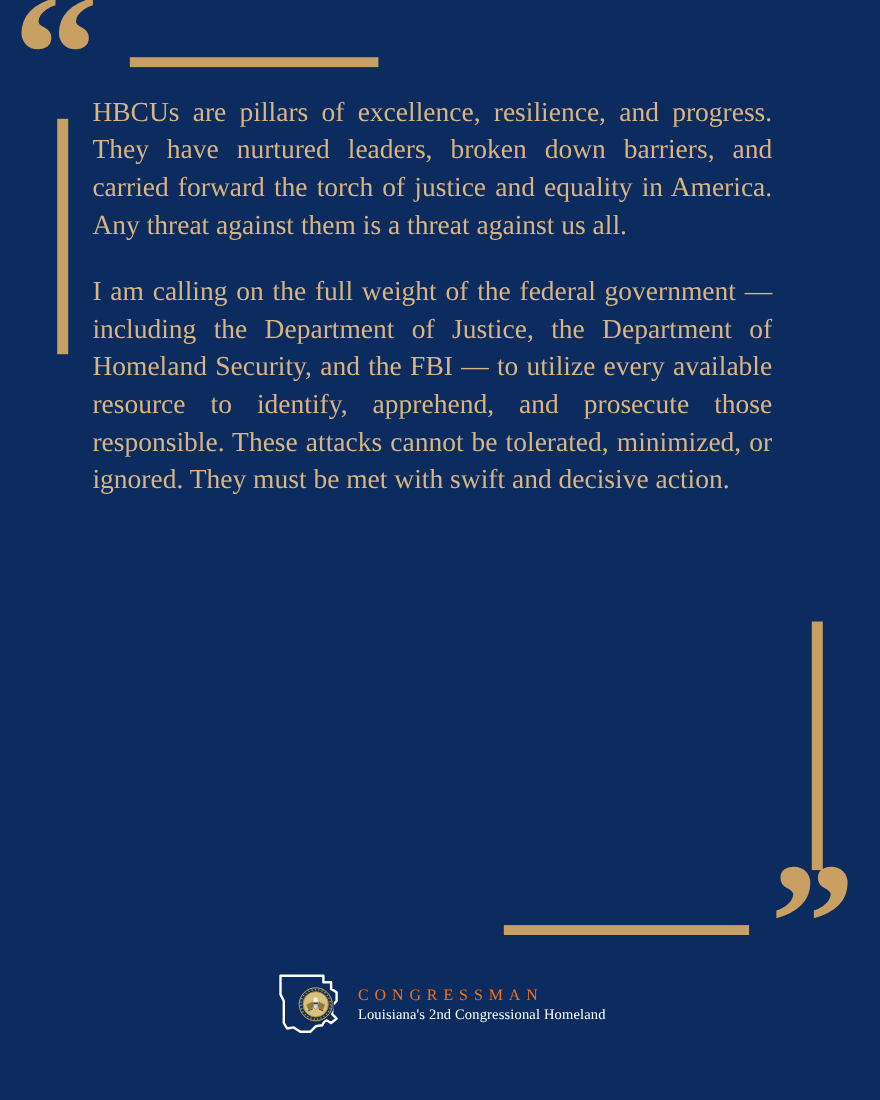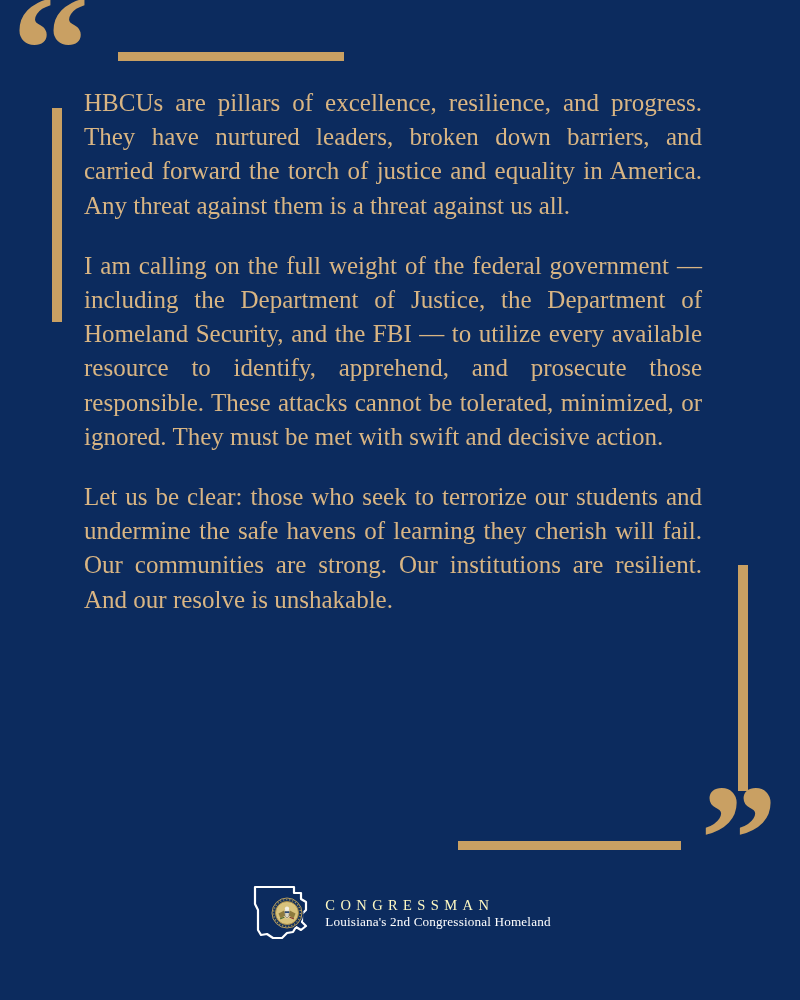--- a/index.html
+++ b/index.html
@@ -97,21 +97,21 @@
   }
   #state-badge svg { display: block; }
 
   #footer-text {
     display: flex;
     flex-direction: column;
     align-items: flex-start;
     line-height: 1;
   }
   #line-congressman {
-    color: #fef9c3;
+    color: #f97316;
     font-family: "Liberation Serif", serif;
     font-size: 14.5px;
     letter-spacing: 5.4px;
     font-weight: 400;
     margin-bottom: 3px;
   }
   #line-name {
     color: #ffffff;
     font-family: "Liberation Serif", serif;
     font-size: 21.5px;
@@ -135,21 +135,20 @@
   <div class="quote-mark" id="quote-open">“</div>
 
   <div class="rule-h" id="rule-top"></div>
   <div class="rule-v" id="rule-left"></div>
   <div class="rule-v" id="rule-right"></div>
   <div class="rule-h" id="rule-bottom"></div>
 
   <div id="quote-body">
     <p>HBCUs are pillars of excellence, resilience, and progress. They have nurtured leaders, broken down barriers, and carried forward the torch of justice and equality in America. Any threat against them is a threat against us all.</p>
     <p>I am calling on the full weight of the federal government — including the Department of Justice, the Department of Homeland Security, and the FBI — to utilize every available resource to identify, apprehend, and prosecute those responsible. These attacks cannot be tolerated, minimized, or ignored. They must be met with swift and decisive action.</p>
-    <p>Let us be clear: those who seek to terrorize our students and undermine the safe havens of learning they cherish will fail. Our communities are strong. Our institutions are resilient. And our resolve is unshakable.</p>
   </div>
 
   <div class="quote-mark" id="quote-close">”</div>
 
   <div id="footer">
 
     <div id="state-badge">
       <svg width="66" height="66" viewBox="0 0 66 66" aria-hidden="true">
 
         <path d="M6 7 L45 7 L45 13 L52 13 L52 19 L57 22 L57 30

